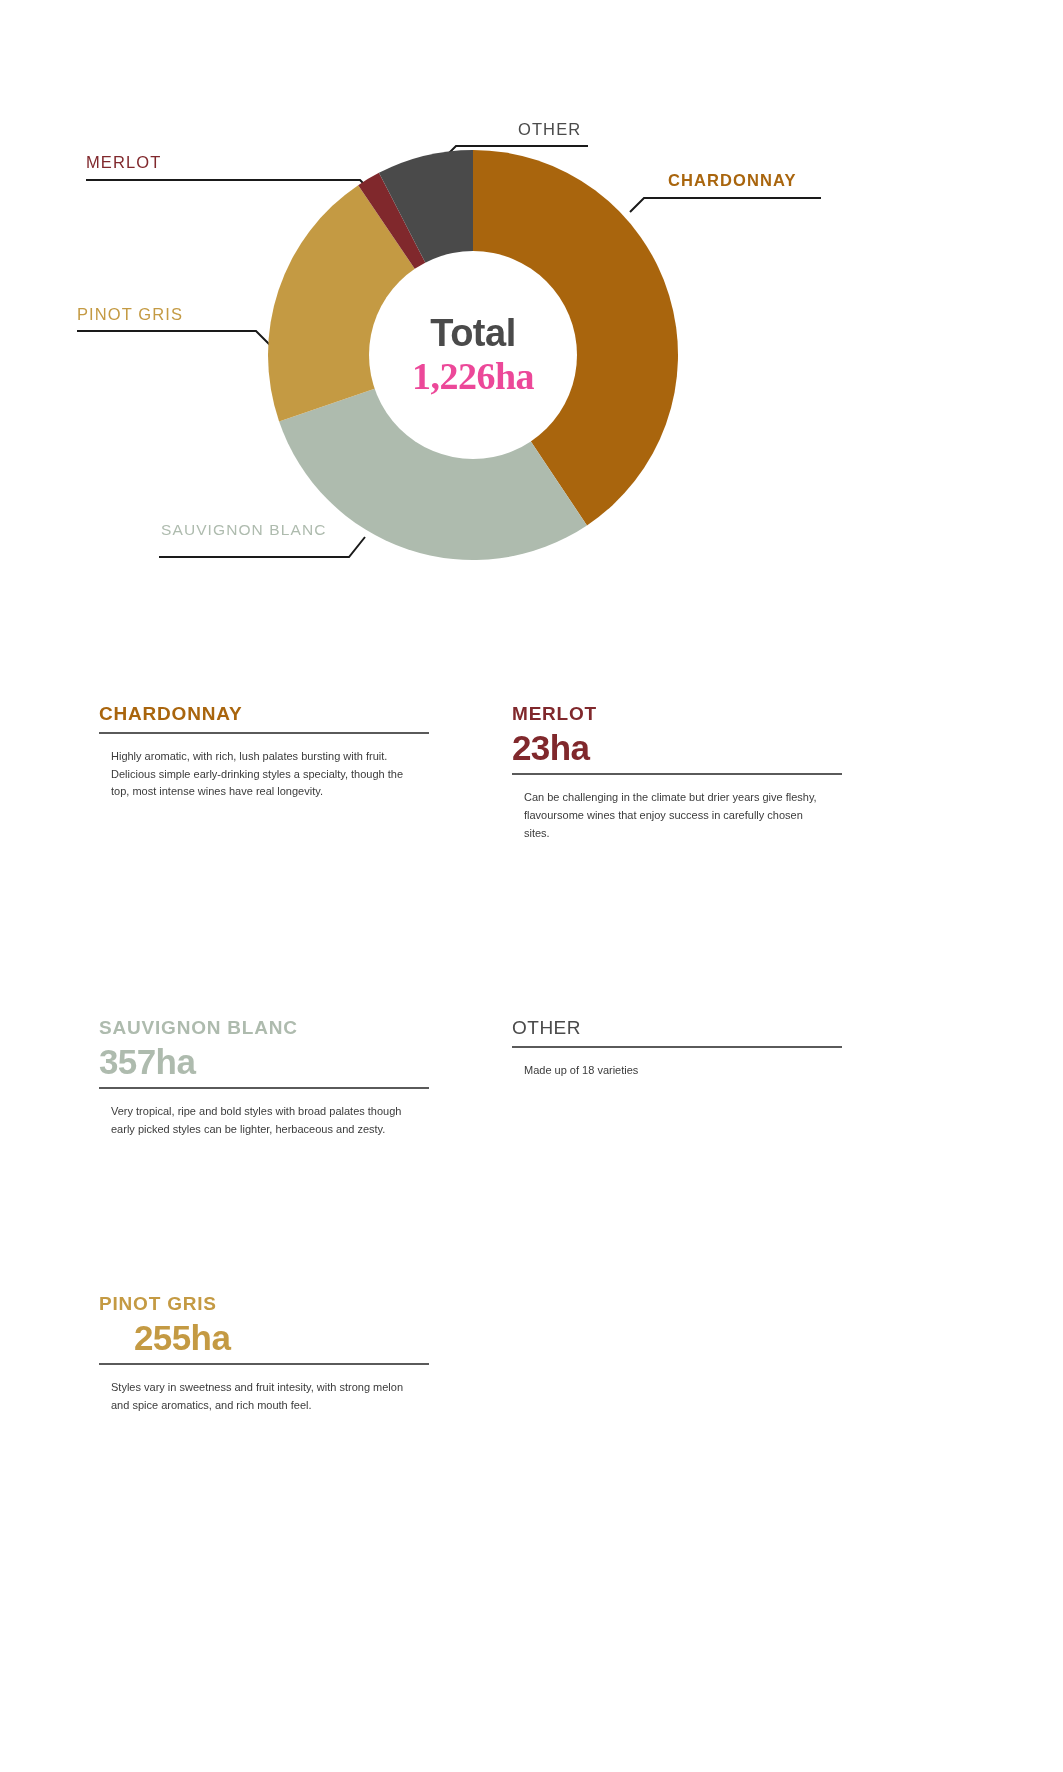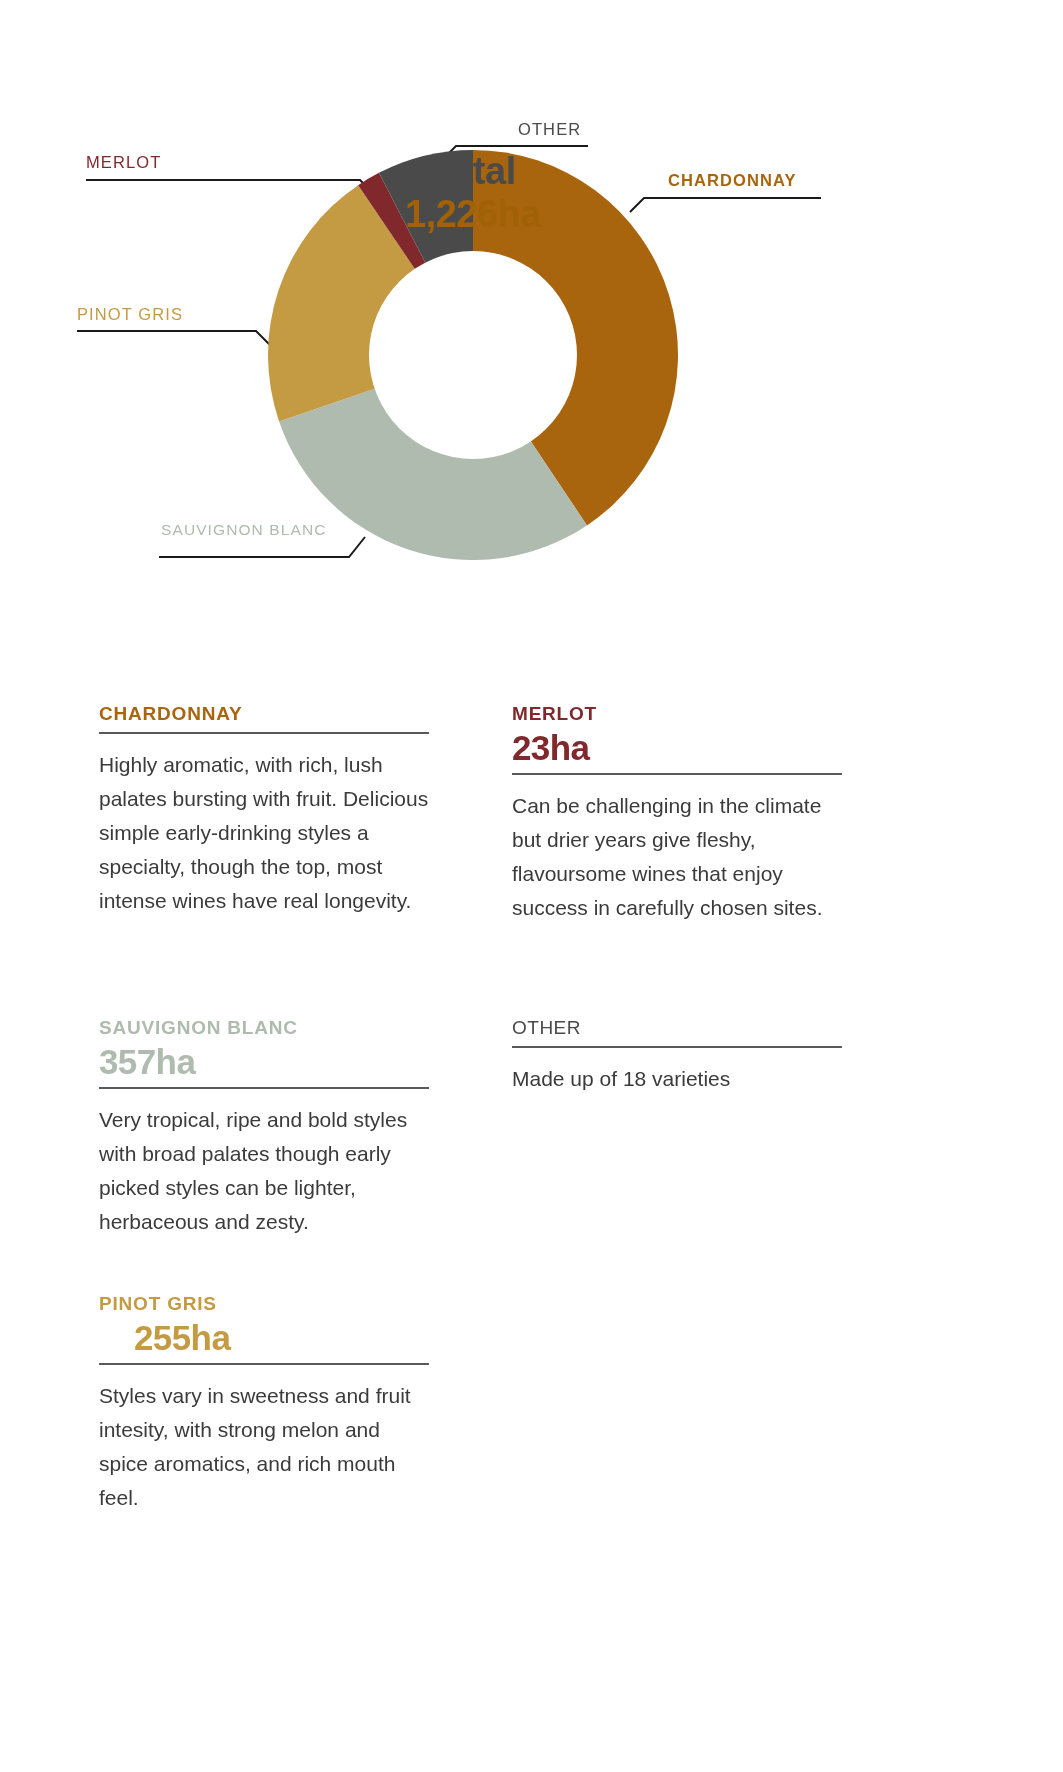--- a/index.html
+++ b/index.html
@@ -10,48 +10,48 @@
     color:#3f3f3f;
     position:relative;
     overflow:hidden;
   }
   
   #chart-section{position:relative;width:1063px;height:640px;}
   #donut-wrap{position:absolute;left:268px;top:150px;width:410px;height:410px;}
   #donut-svg{display:block;}
   #donut-center{
     position:absolute;left:0;top:0;width:410px;height:410px;
-    display:flex;flex-direction:column;align-items:center;
+    display:flex;flex-direction:column;align-items:center;justify-content:center;
     pointer-events:none;
   }
   #donut-center .ttl-word{
     font-size:38px;font-weight:bold;color:#4a4a4a;line-height:1.12;letter-spacing:-0.5px;
   }
   #donut-center .ttl-val{
-    font-size:38px;font-weight:bold;color:#a16207;line-height:1.12;letter-spacing:-0.5px;
+    font-size:38px;font-weight:bold;color:#ec4899;line-height:1.12;letter-spacing:-0.5px;font-family:Liberation Serif, serif;
   }
   .callout{position:absolute;font-size:16.5px;letter-spacing:1.1px;white-space:nowrap;}
   .callout.lbl-right{text-align:left;}
   .callout.lbl-left{text-align:right;}
 
   .leader{position:absolute;}
 
   
   #cards{position:absolute;left:0;top:640px;width:1063px;}
   .card{position:absolute;width:330px;}
   .card .cat{
     font-size:19px;font-weight:bold;letter-spacing:0.8px;margin:0 0 2px 0;line-height:1.2;
   }
   .card .cat.light{font-weight:normal;letter-spacing:0.5px;}
   .card .val{
     font-size:35px;font-weight:bold;letter-spacing:-0.6px;line-height:1.12;margin:0;
   }
   .card .rule{height:2px;background:#5a5a5a;margin:6px 0 14px 0;width:330px;}
   .card .desc{
-    font-size:21px;line-height:1.62;color:#3b3b3b;margin:0;font-weight:normal;
+    font-size:11px;line-height:1.62;color:#3b3b3b;margin:12px;font-weight:normal;
   }
 </style>
 </head>
 <body>
 
 <div id="chart-section">
 
   <div class="leader" style="left:440px;top:128px;width:150px;height:34px;">
     <svg width="150" height="34" viewBox="0 0 150 34">
       <polyline points="2,32 16,18 148,18" fill="none" stroke="#1a1a1a" stroke-width="2"></polyline>

